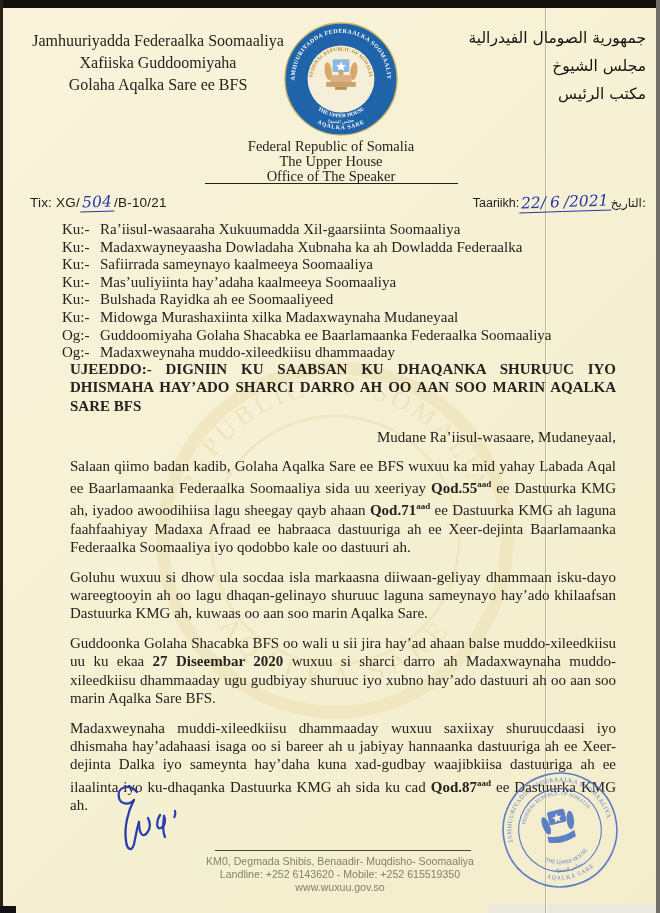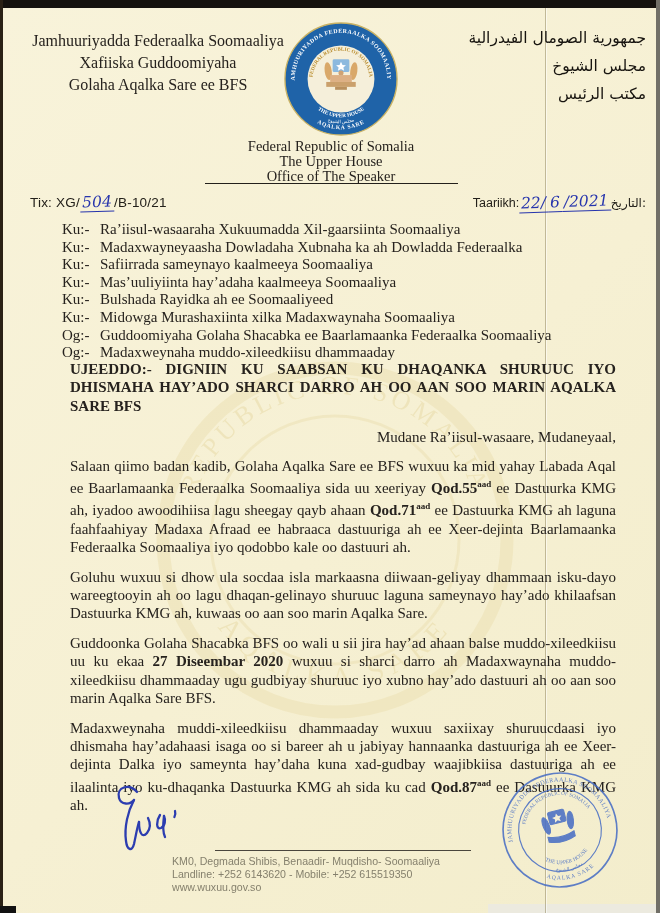--- a/index.html
+++ b/index.html
@@ -42,21 +42,21 @@
   .subject{font-weight:700;margin-bottom:13px !important;}
   .salutation{text-align:right;margin-bottom:10px !important;}
   .b{font-weight:700;}
   .sup{font-size:.6em;vertical-align:super;}
   
   .signature{position:absolute;left:103px;top:778px;}
   .stamp{position:absolute;left:498px;top:768px;width:124px;height:124px;
          transform:rotate(-14deg);opacity:.88;}
   .watermark{position:absolute;left:145px;top:350px;pointer-events:none;opacity:.5;}
   .footer-rule{position:absolute;left:215px;top:850px;width:256px;border-top:1.4px solid #4a463d;}
-  .footer{position:absolute;left:172px;top:855px;width:336px;
+  .footer{position:absolute;left:172px;top:855px;width:336px;text-align:center;
           font-family:"Liberation Sans",sans-serif;font-size:10.6px;line-height:13.2px;color:#85806d;}
 </style>
 </head>
 <body>
 
 <div class="page">
 
   <div class="edge-top"></div>
   <div class="edge-left"></div>
   <div class="edge-right"></div>
@@ -158,21 +158,21 @@
       <div class="recip">
         <span class="tag">Ku:-</span>
         <span>Mas’uuliyiinta hay’adaha kaalmeeya Soomaaliya</span>
       </div>
       <div class="recip">
         <span class="tag">Ku:-</span>
         <span>Bulshada Rayidka ah ee Soomaaliyeed</span>
       </div>
       <div class="recip">
         <span class="tag">Ku:-</span>
-        <span>Midowga Murashaxiinta xilka Madaxwaynaha Soomaaliya</span>
+        <span>Midowga Murashaxiinta xilka Madaxwaynaha Mudaneyaal</span>
       </div>
       <div class="recip">
         <span class="tag">Og:-</span>
         <span>Guddoomiyaha Golaha Shacabka ee Baarlamaanka Federaalka Soomaaliya</span>
       </div>
       <div class="recip">
         <span class="tag">Og:-</span>
         <span>Madaxweynaha muddo-xileedkiisu dhammaaday</span>
       </div>
     </div>

